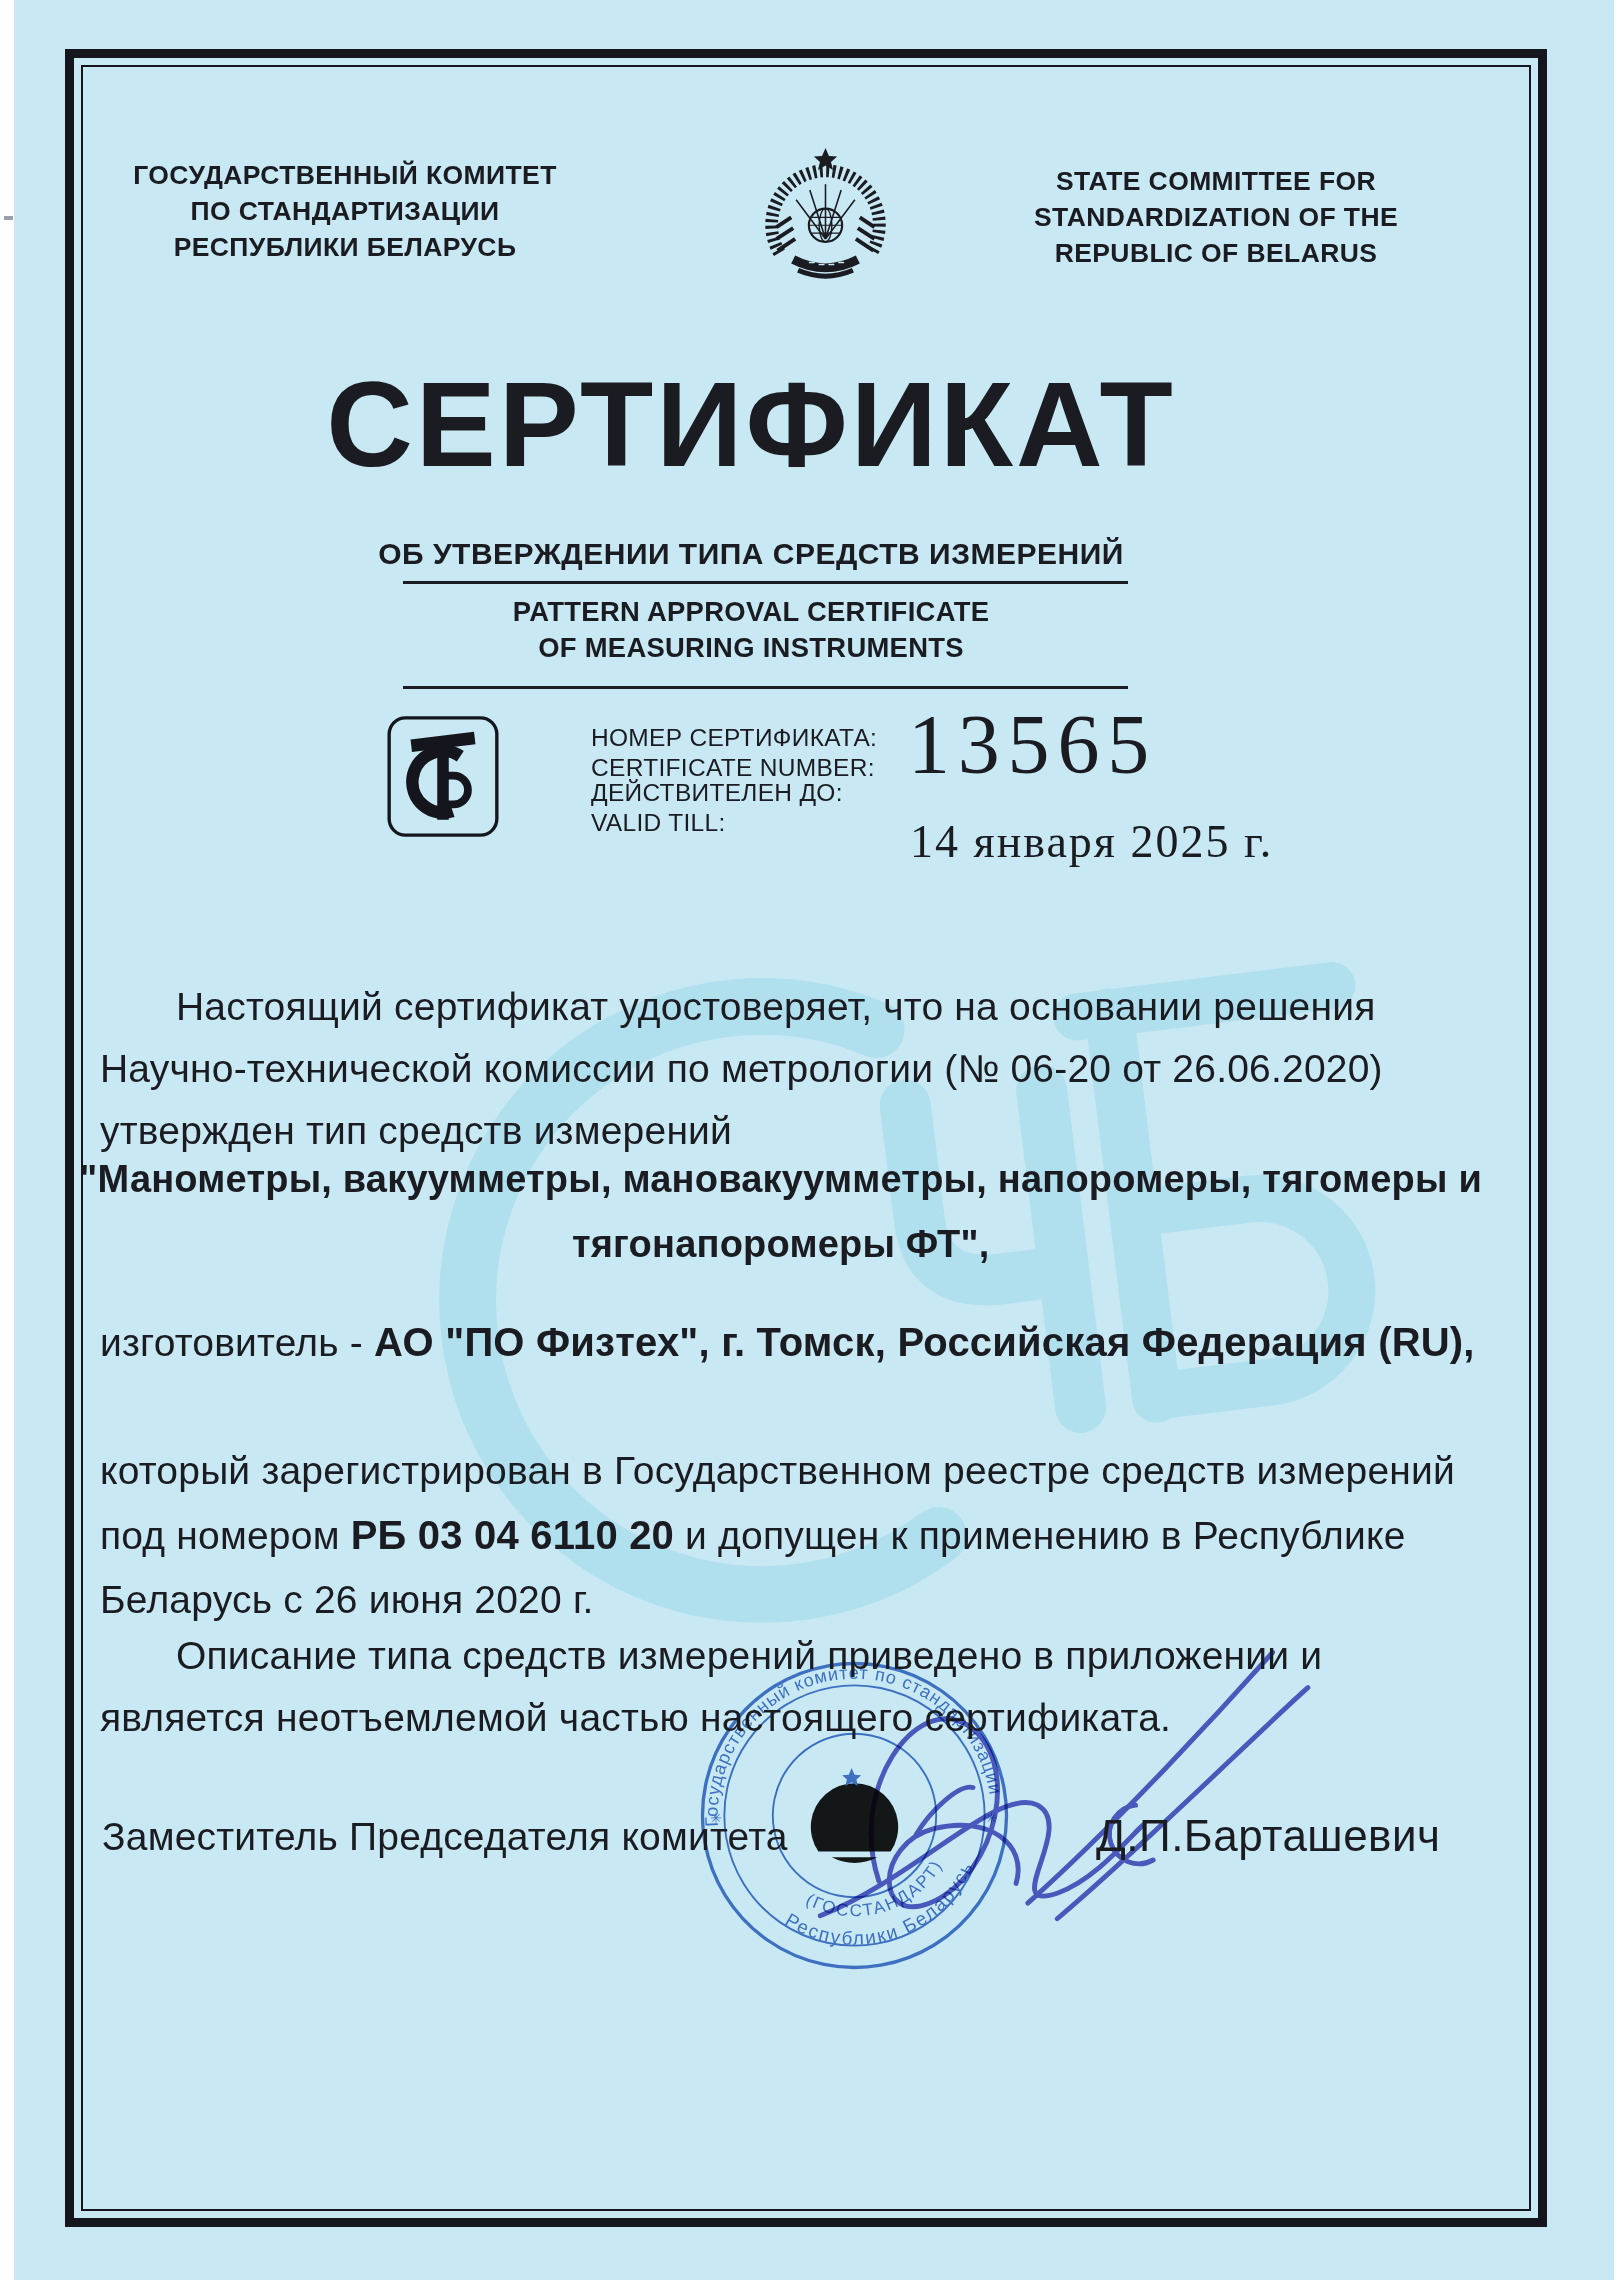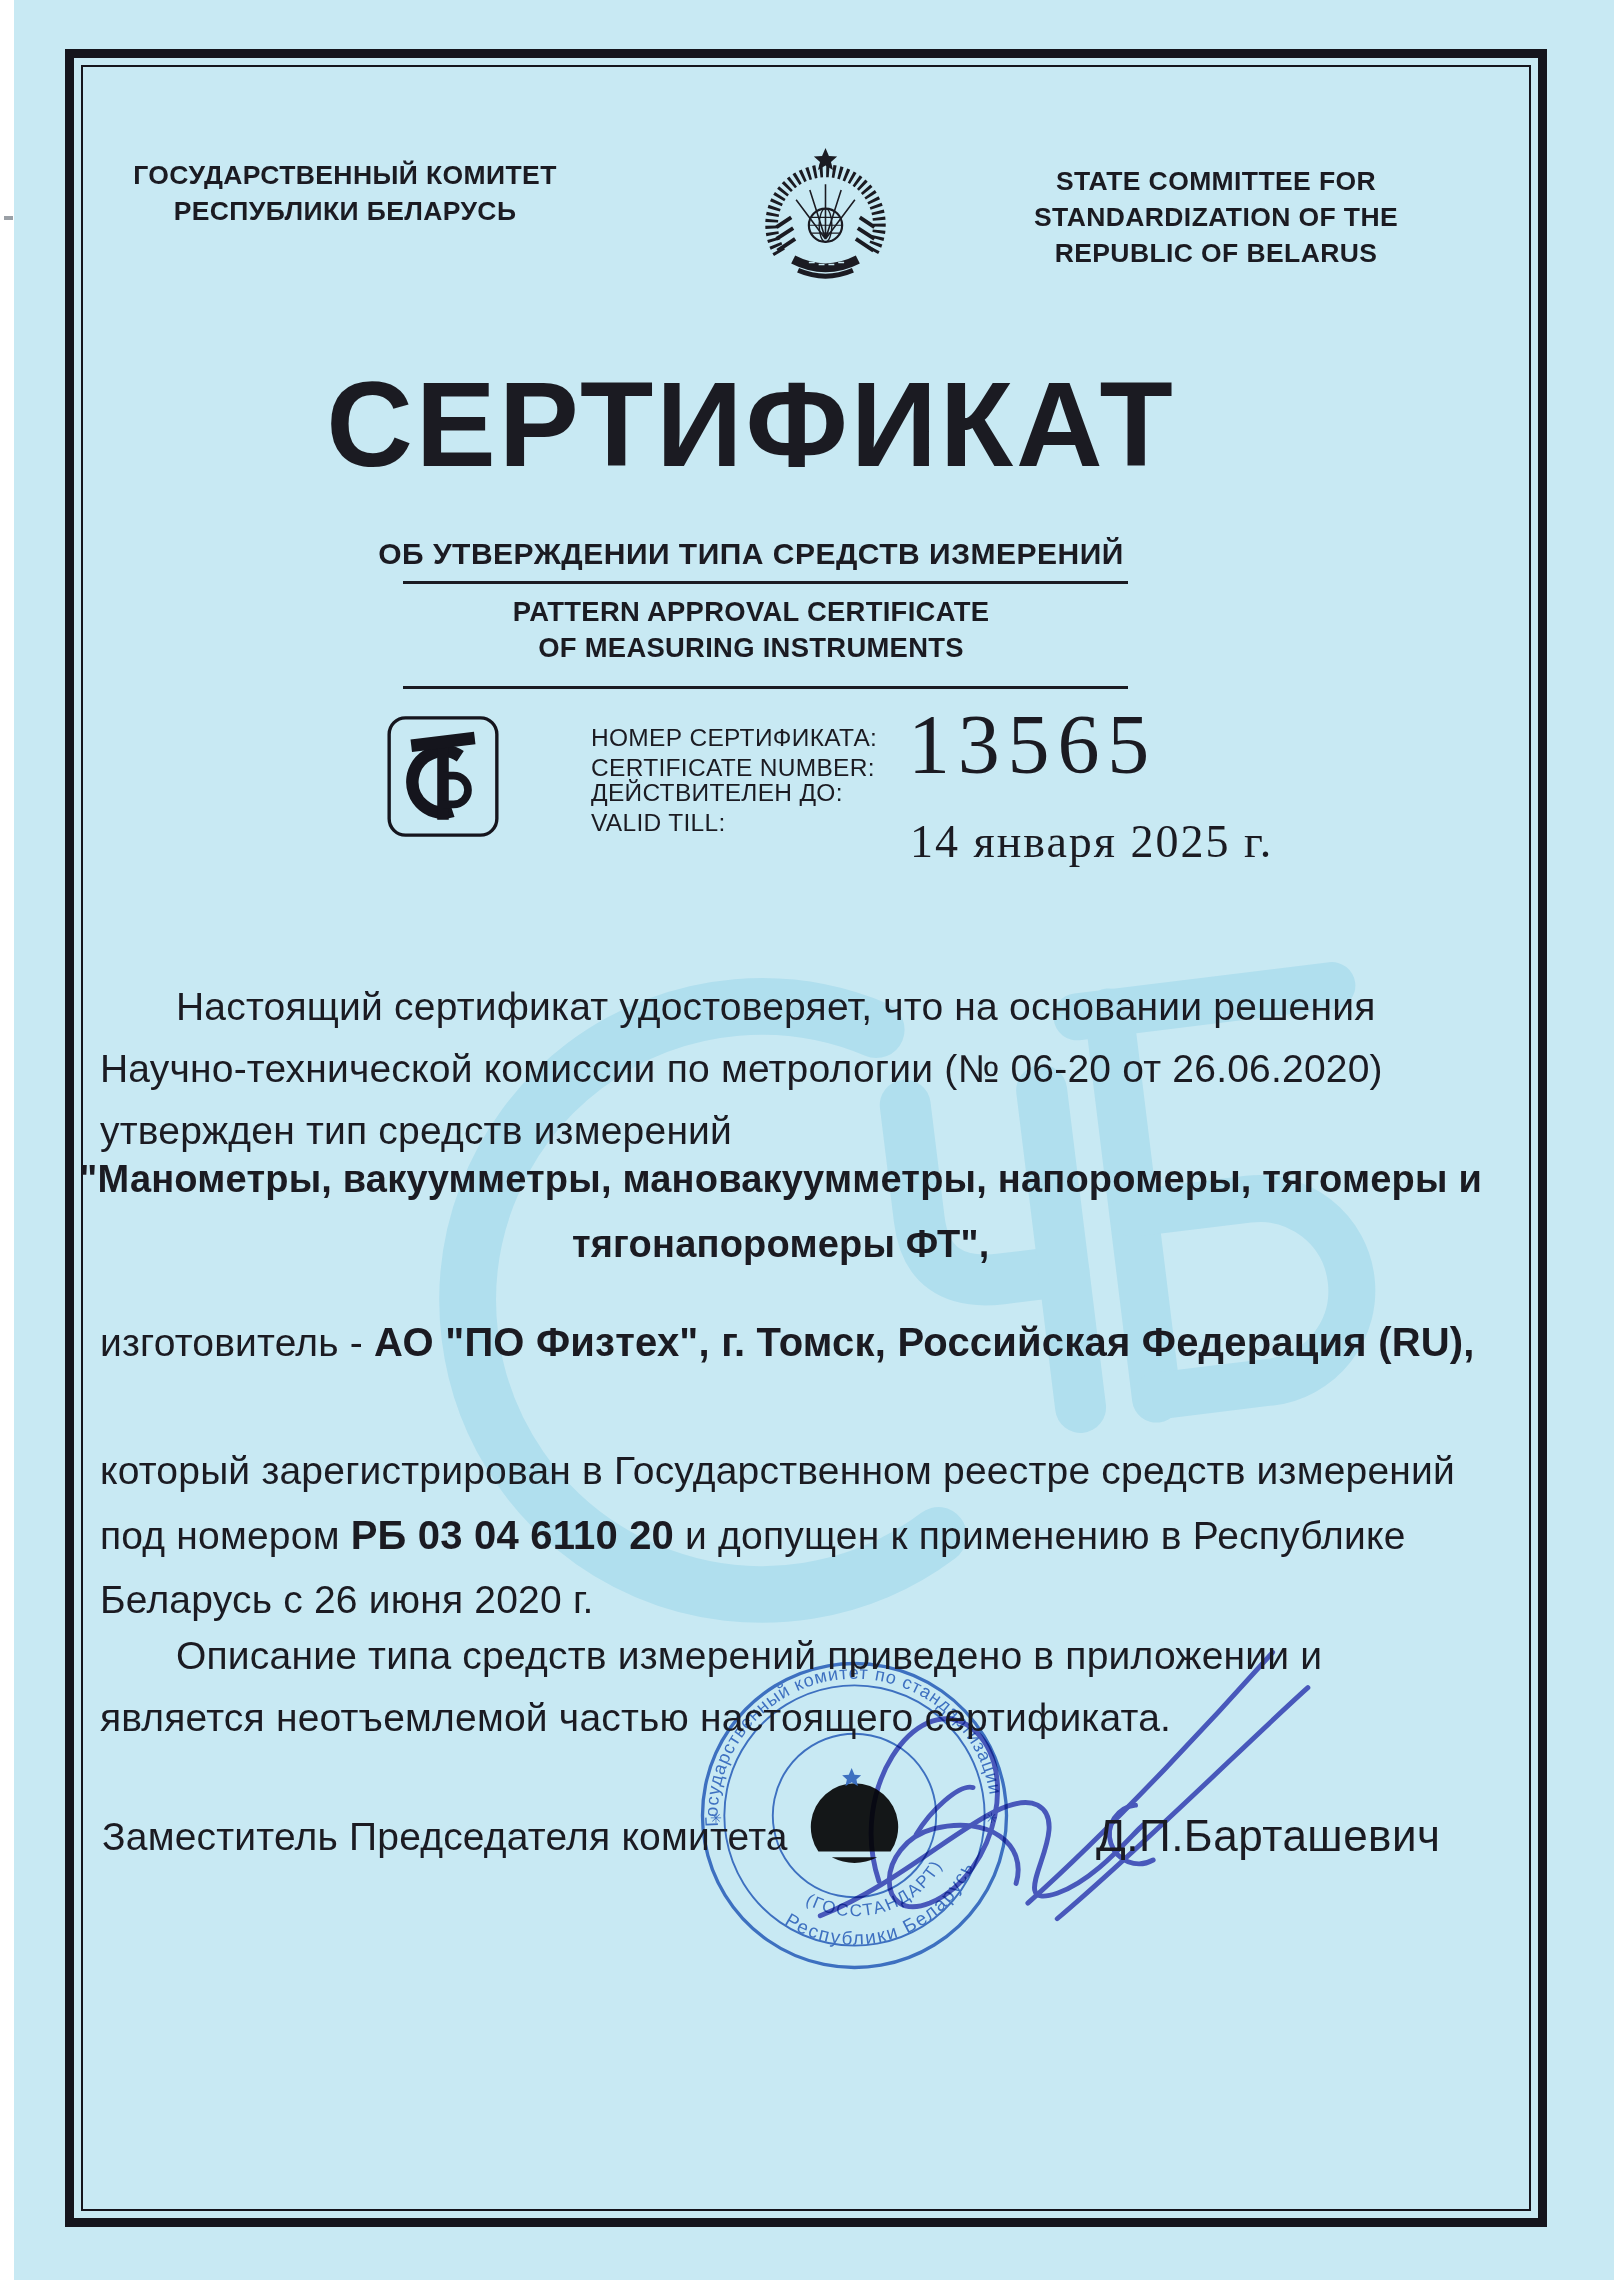--- a/index.html
+++ b/index.html
@@ -75,20 +75,21 @@
       <path d="M 720 260 v 118 q 0 70 76 70 h 64" stroke-width="52"></path>
       <path d="M 860 262 v 326" stroke-width="52"></path>
       <path d="M 905 192 h 262" stroke-width="48"></path>
       <path d="M 938 192 v 396" stroke-width="50"></path>
       <path d="M 938 398 h 118 a 94 94 0 0 1 0 188 h -118" stroke-width="48"></path>
     </g>
   </svg>
 
   <div class="hdr hdr-left z-text">
     <div>ГОСУДАРСТВЕННЫЙ КОМИТЕТ</div>
+    <div>ПО СТАНДАРТИЗАЦИИ</div>
     <div>РЕСПУБЛИКИ БЕЛАРУСЬ</div>
   </div>
 
   <svg class="emblem z-text" viewBox="0 0 150 145">
     <path d="M75 5 l3.5 8.2 8.4 .5 -6.3 5.6 2.1 8.3 -7.7-4.6 -7.7 4.6 2.1-8.3 -6.3-5.6 8.4-.5 z" fill="#1b1b22"></path>
     <path d="M 28 112 A 55 55 0 1 1 122 112" fill="none" stroke="#1b1b22" stroke-width="13" stroke-dasharray="3 3.5"></path>
     <path d="M75 98 L45 58 M75 98 L59 48 M75 98 L75 42 M75 98 L91 48 M75 98 L105 58" stroke="#1b1b22" stroke-width="1.6"></path>
     <circle cx="75" cy="84" r="17" fill="none" stroke="#1b1b22" stroke-width="2.2"></circle>
     <ellipse cx="75" cy="84" rx="6.5" ry="17" fill="none" stroke="#1b1b22" stroke-width="1.4"></ellipse>
     <path d="M58 84 h34 M61 76 h28 M61 92 h28" stroke="#1b1b22" stroke-width="1.2"></path>

